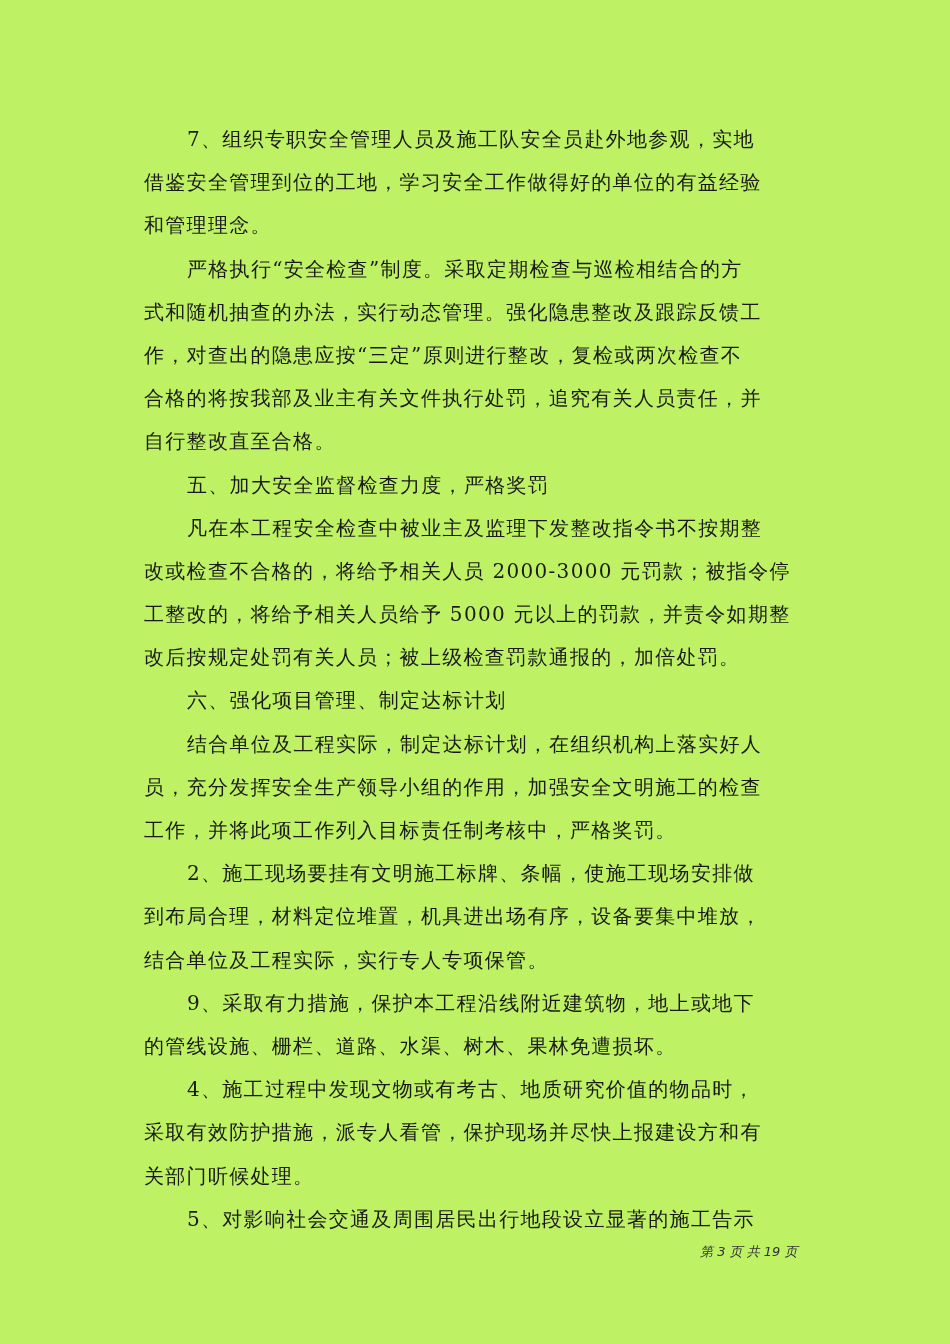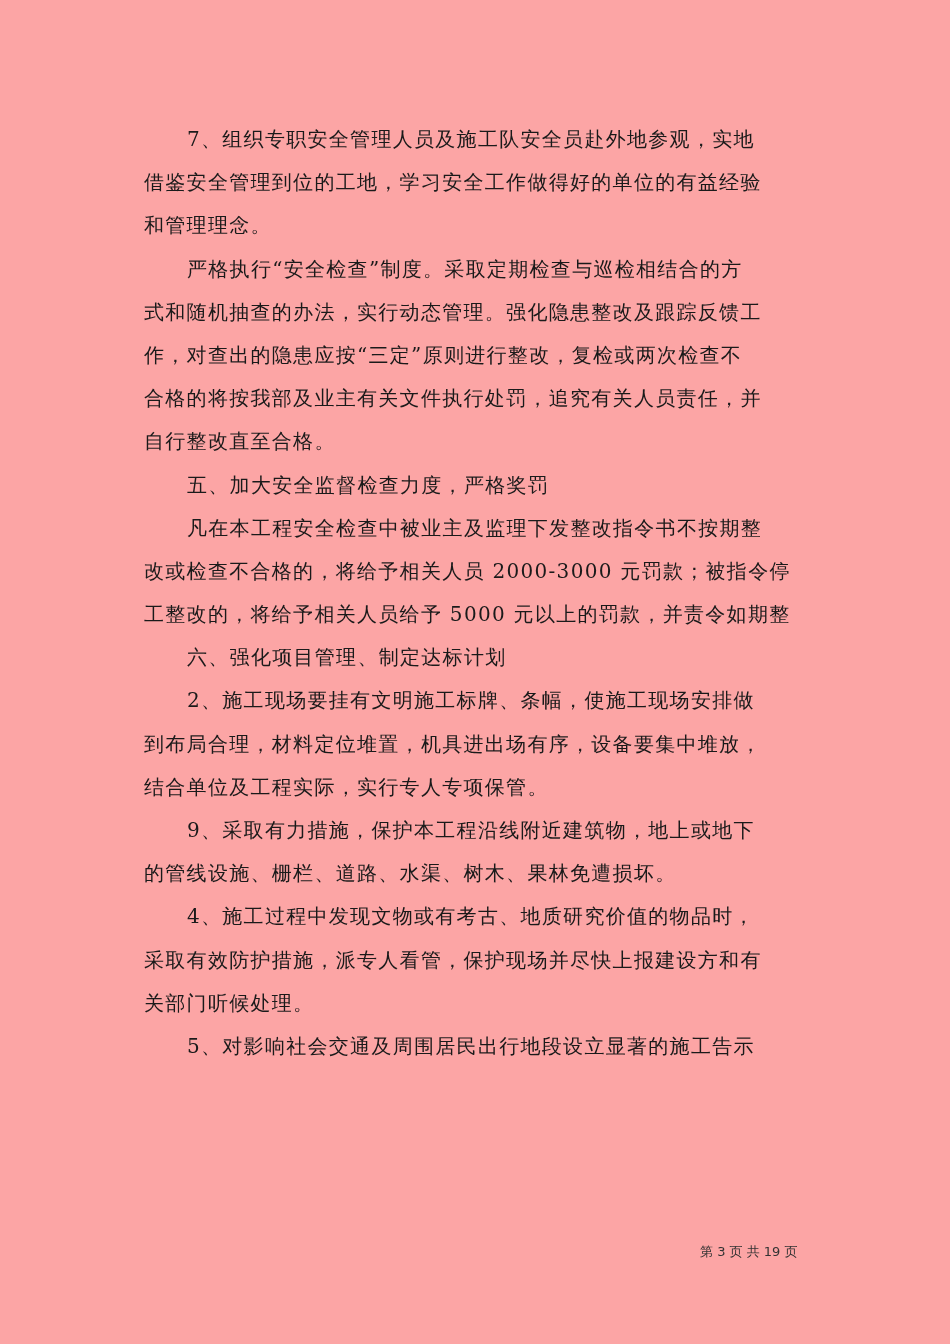--- a/index.html
+++ b/index.html
@@ -11,21 +11,21 @@
       width: 950px;
       height: 1344px;
       position: relative;
       overflow: hidden;
     }
     .page {
       position: absolute;
       left: 0; top: 0;
       width: 950px;
       height: 1344px;
-      background: #fca5a5;
+      background: #bef264;
     }
     .content {
       position: absolute;
       left: 144px;
       top: 118px;
       width: 664px;
       font-family: "DejaVu Serif", "Liberation Serif", serif;
       font-size: 20px;
       color: #1a1a1a;
       line-height: 43.2px;
@@ -39,20 +39,21 @@
     .indent { padding-left: 43px; }
     .footer {
       position: absolute;
       left: 700px;
       top: 1243px;
       width: 120px;
       font-family: "DejaVu Sans", "Liberation Sans", sans-serif;
       font-size: 13px;
       color: #333333;
       white-space: nowrap;
+      font-style: italic;
     }
   </style>
 </head>
 <body>
 
 <div class="page">
   <div class="content">
 
     <div>
       <span class="line indent">7、组织专职安全管理人员及施工队安全员赴外地参观，实地</span>
@@ -69,26 +70,32 @@
     </div>
 
     <div>
       <span class="line indent">五、加大安全监督检查力度，严格奖罚</span>
     </div>
 
     <div>
       <span class="line indent">凡在本工程安全检查中被业主及监理下发整改指令书不按期整</span>
       <span class="line">改或检查不合格的，将给予相关人员 2000-3000 元罚款；被指令停</span>
       <span class="line">工整改的，将给予相关人员给予 5000 元以上的罚款，并责令如期整</span>
+      <span class="line">改后按规定处罚有关人员；被上级检查罚款通报的，加倍处罚。</span>
     </div>
 
     <div>
       <span class="line indent">六、强化项目管理、制定达标计划</span>
     </div>
 
+    <div>
+      <span class="line indent">结合单位及工程实际，制定达标计划，在组织机构上落实好人</span>
+      <span class="line">员，充分发挥安全生产领导小组的作用，加强安全文明施工的检查</span>
+      <span class="line">工作，并将此项工作列入目标责任制考核中，严格奖罚。</span>
+    </div>
 
     <div>
     </div>
 
     <div>
       <span class="line indent">2、施工现场要挂有文明施工标牌、条幅，使施工现场安排做</span>
       <span class="line">到布局合理，材料定位堆置，机具进出场有序，设备要集中堆放，</span>
       <span class="line">结合单位及工程实际，实行专人专项保管。</span>
     </div>
 

